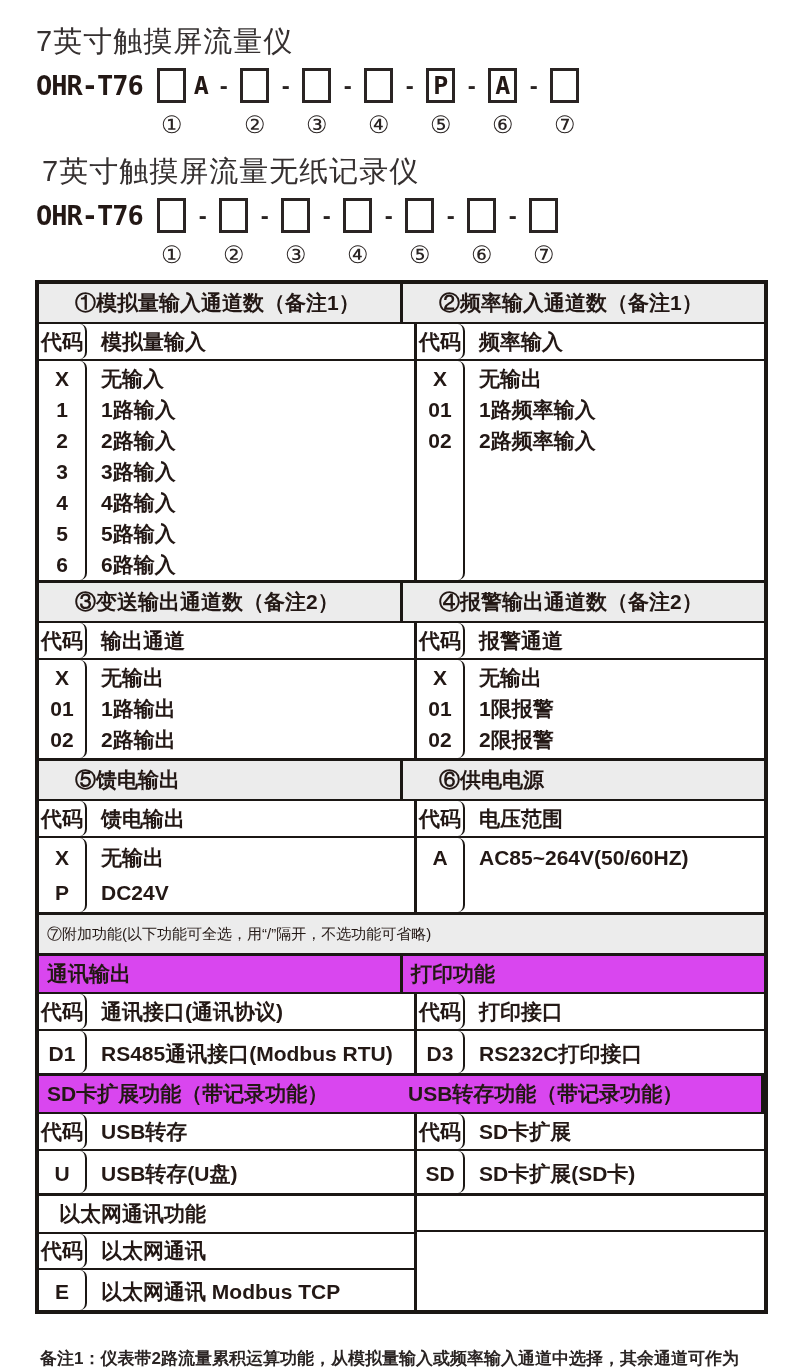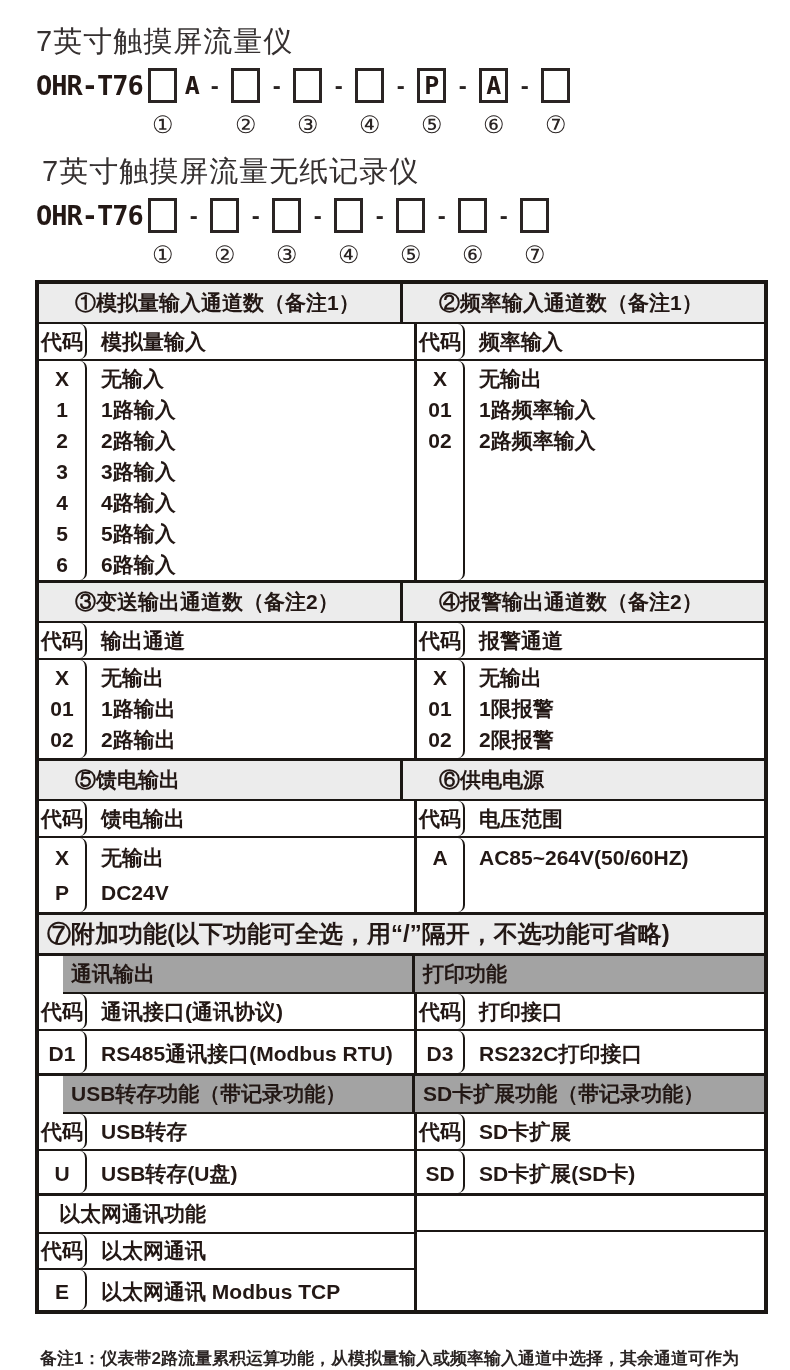--- a/index.html
+++ b/index.html
@@ -20,21 +20,21 @@
   
   .top{padding:24px 0 0 36px;}
   .prod-title{
     font-size:29px;line-height:34px;color:#353030;
     letter-spacing:1px;white-space:nowrap;
   }
   .code-row{display:flex;align-items:flex-start;margin-top:10px;}
   .prefix{
     font-family:"DejaVu Sans Mono", monospace;
     font-weight:bold;font-size:27px;line-height:36px;
-    letter-spacing:-1px;margin-right:2px;white-space:nowrap;
+    letter-spacing:-1px;margin-right:11px;white-space:nowrap;
   }
   .slot{display:flex;flex-direction:column;align-items:center;width:36px;}
   .mbox{
     width:29px;height:35px;border:3px solid #2a2423;
     display:flex;align-items:center;justify-content:center;
     font-family:"DejaVu Sans Mono", monospace;
     font-weight:bold;font-size:25px;color:var(--txt);
     background:#fff;
   }
   .circ{
@@ -55,37 +55,37 @@
   
   .big-table{
     width:733px;margin:12px 0 0 35px;
     border:4px solid var(--bd);
     background:#fff;
   }
   .group{border-top:3px solid var(--bd);}
   .group:first-child{border-top:none;}
 
   .caprow{display:flex;background:var(--capbg);border-bottom:2px solid var(--bd);}
-  .subcaprow{display:flex;background:#a3a3a3;border-bottom:2px solid var(--bd);margin-left:24px;}
+  .subcaprow{display:flex;background:#d946ef;border-bottom:2px solid var(--bd);}
   .hdrrow{display:flex;border-bottom:2px solid var(--bd);}
   .bodyrow{display:flex;}
 
   .l{width:378px;border-right:3px solid var(--bd);display:flex;}
   .r{flex:1;display:flex;}
 
   .capcell{
     font-weight:bold;font-size:21px;line-height:38px;
     padding-left:8px;white-space:nowrap;overflow:hidden;flex:1;margin-left:28px;
   }
   .subcap{
     font-weight:bold;font-size:21px;line-height:36px;
     padding-left:8px;white-space:nowrap;overflow:hidden;flex:1;
   }
   .fullcap{
-    font-weight:bold;font-size:24px;line-height:38px;
+    font-weight:normal;font-size:15px;line-height:38px;
     padding-left:8px;white-space:nowrap;overflow:hidden;
     background:var(--capbg);
   }
   .code{
     width:48px;border-right:2px solid var(--bd);
     text-align:center;flex-shrink:0;border-radius:7px;
   }
   .desc{flex:1;padding-left:14px;overflow:hidden;}
   .hdrrow .code,.hdrrow .desc{
     font-weight:bold;font-size:21px;line-height:35px;white-space:nowrap;
@@ -377,22 +377,22 @@
           </div>
           <div class="desc colstack">
             <div class="ln">RS232C打印接口</div>
           </div>
         </div>
       </div>
     </div>
 
     <div class="group">
       <div class="subcaprow">
+        <div class="subcap">SD卡扩展功能（带记录功能）</div>
         <div class="subcap l">USB转存功能（带记录功能）</div>
-        <div class="subcap">SD卡扩展功能（带记录功能）</div>
       </div>
       <div class="hdrrow">
         <div class="l">
           <div class="code">代码</div>
           <div class="desc">USB转存</div>
         </div>
         <div class="r">
           <div class="code">代码</div>
           <div class="desc">SD卡扩展</div>
         </div>

